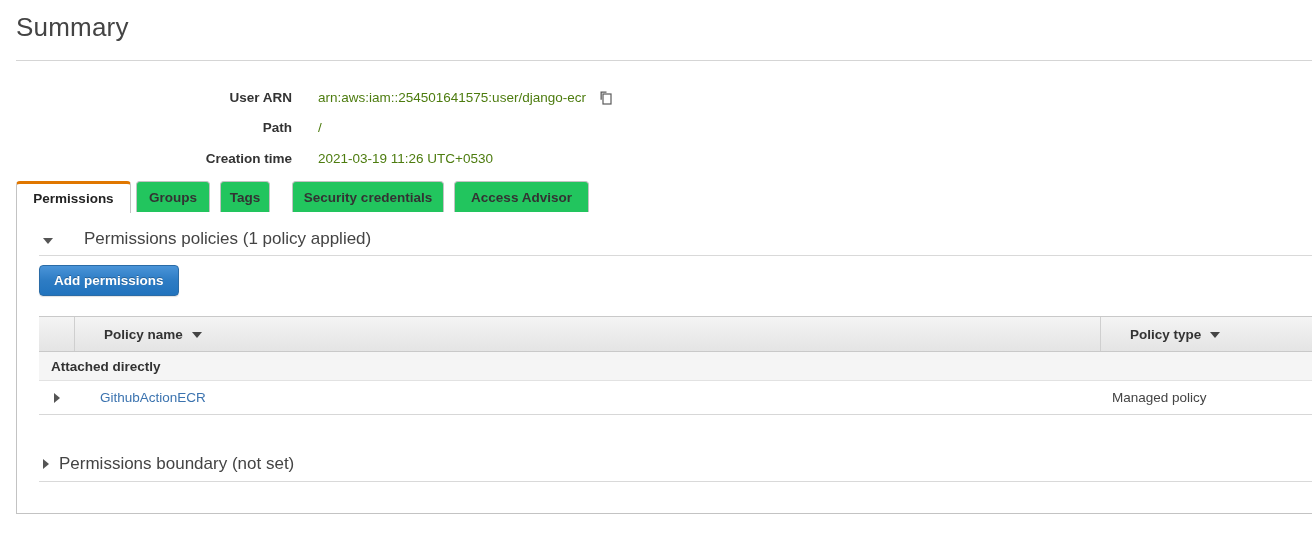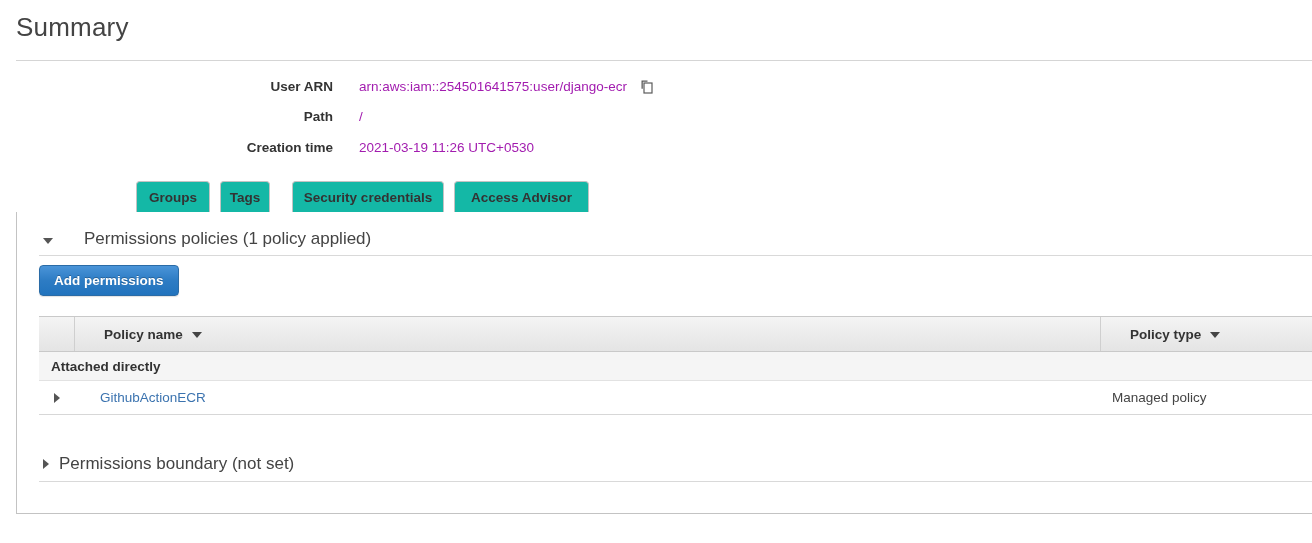--- a/index.html
+++ b/index.html
@@ -48,28 +48,28 @@
     align-items: baseline;
     height: 31px;
   }
   .detail-label {
     width: 292px;
     text-align: right;
     font-size: 13.5px;
     font-weight: bold;
     color: #333333;
     padding-right: 0;
-    margin-left: 41px;
   }
   .detail-value {
     margin-left: 26px;
     font-size: 13.5px;
-    color: #a21caf;
-    display: flex;
-    align-items: center;
+    color: #4d7c0f;
+    display: flex;
+    align-items: center;
+    margin-top: 11px;
   }
   .copy-icon {
     display: inline-block;
     margin-left: 12px;
     width: 16px;
     height: 16px;
     position: relative;
     top: 1px;
     cursor: pointer;
   }
@@ -88,21 +88,21 @@
     top: 212px;
     width: 1296px;
     height: 1px;
     background: #c3c3c3;
   }
   .tab {
     position: absolute;
     top: 0;
     height: 32px;
     box-sizing: border-box;
-    background: #14b8a6;
+    background: #22c55e;
     border: 1px solid #c3c3c3;
     border-bottom: none;
     border-radius: 4px 4px 0 0;
     font-size: 13.5px;
     font-weight: bold;
     color: #333333;
     display: flex;
     align-items: center;
     justify-content: center;
     cursor: pointer;
@@ -325,20 +325,23 @@
     <div class="detail-row">
       <div class="detail-label">Creation time</div>
       <div class="detail-value">2021-03-19 11:26 UTC+0530</div>
     </div>
 
   </div>
 
   <div class="tabstrip-underline"></div>
 
   <div class="tabstrip">
+    <div class="tab active" style="left:0px; width:115px;">
+      <span>Permissions</span>
+    </div>
     <div class="tab" style="left:120px; width:74px;">
       <span>Groups</span>
     </div>
     <div class="tab" style="left:204px; width:50px;">
       <span>Tags</span>
     </div>
     <div class="tab" style="left:276px; width:152px;">
       <span>Security credentials</span>
     </div>
     <div class="tab" style="left:438px; width:135px;">

